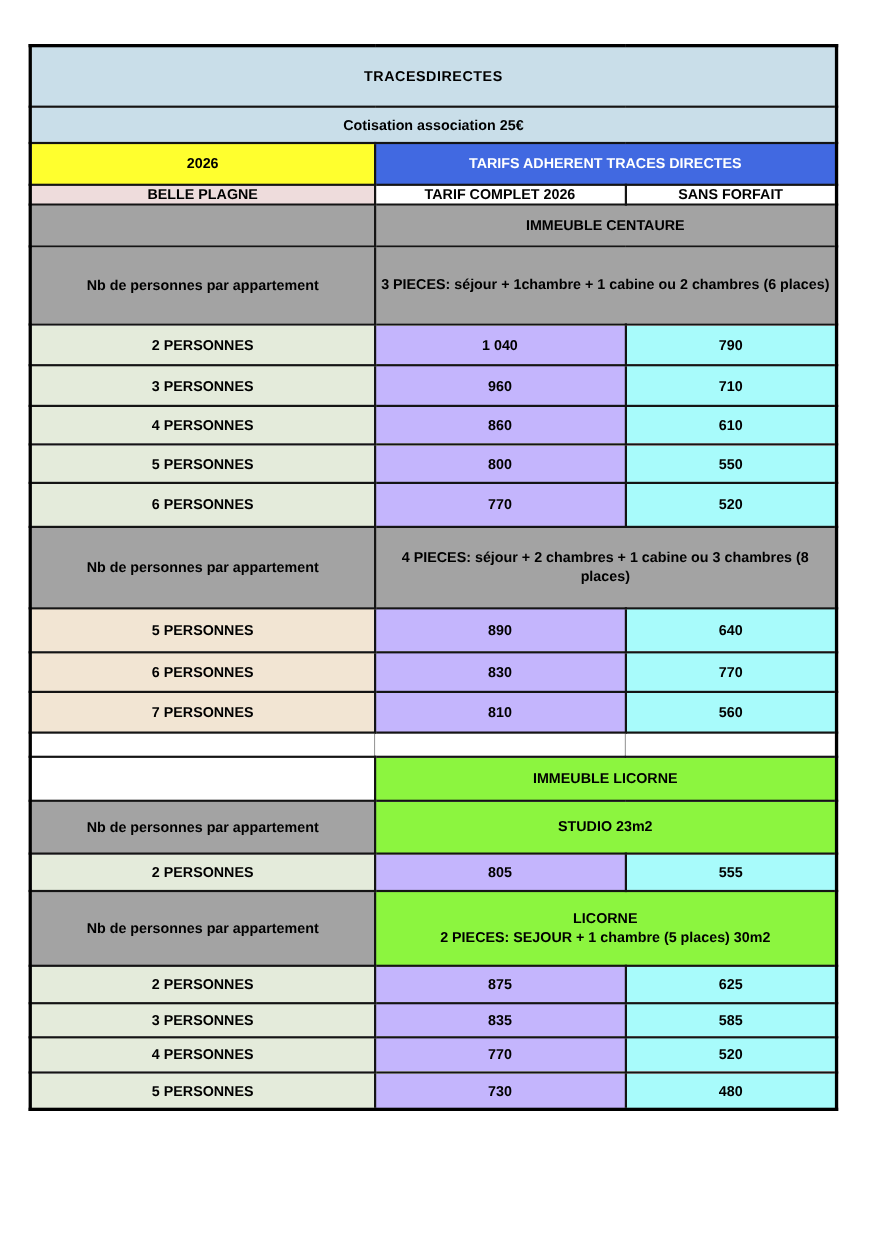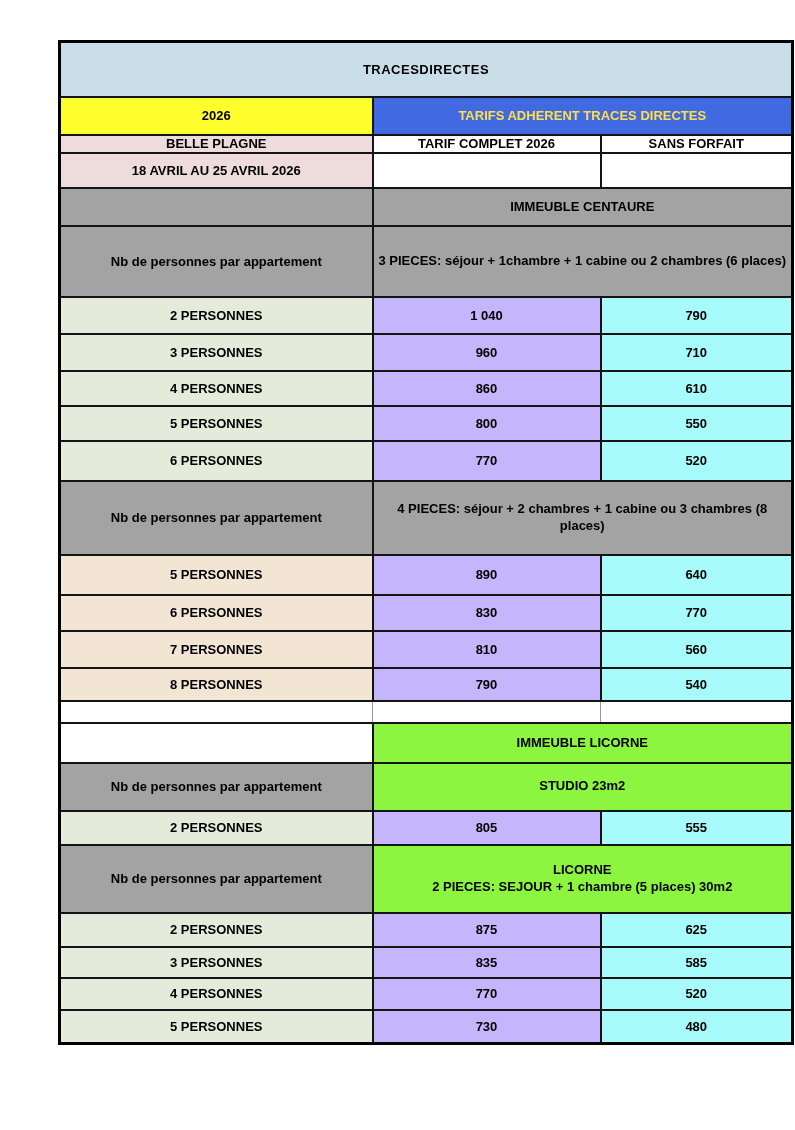--- a/index.html
+++ b/index.html
@@ -2,34 +2,34 @@
 <html><head>
 <meta charset="utf-8">
 <style>
   html,body{margin:0;padding:0;background:#fff;}
   body{
     width:795px;height:1130px;position:relative;
     font-family:"Liberation Sans","DejaVu Sans",sans-serif;
     color:#000;
   }
   table.tarif{
-    position:absolute;left:58px;top:40px;
+    position:absolute;left:26px;top:40px;
     width:733px;border-collapse:collapse;table-layout:fixed;
     border:3px solid #000;
   }
   table.tarif td{
     border:2px solid #141414;
     text-align:center;vertical-align:middle;
     font-weight:bold;font-size:13px;
     overflow:hidden;padding:0 3px;
   }
   
   .bg-lblue{background:#C9DEE9;}
   .bg-yellow{background:#FFFF2E;}
-  .bg-royal{background:#4169E1;color:#fde047;}
+  .bg-royal{background:#4169E1;color:#ffffff;}
   .bg-pink{background:#EEDCDC;}
   .bg-gray{background:#a3a3a3;}
   .bg-glabel{background:#E4EBDB;}
   .bg-tan{background:#c4b5fd;}
   .bg-cyan{background:#A8FBFB;}
   .bg-beige{background:#F2E5D3;}
   .bg-green{background:#8CF53F;}
   .bg-white{background:#fff;border-radius:14px;}
   
   .title-cell{font-size:20px;letter-spacing:.5px;}
@@ -54,37 +54,35 @@
     <col style="width:313px">
       <col style="width:228px">
       <col style="width:192px">
   </colgroup>
 
   <tbody>
       <tr style="height:55px">
     <td colspan="3" class="bg-lblue title-cell">TRACESDIRECTES</td>
   </tr>
 
+  <tr style="height:33px">
+    <td colspan="3" class="bg-lblue note-cell">Cotisation association 25€</td>
+  </tr>
 
   <tr style="height:38px">
     <td class="bg-yellow year-cell">2026</td>
     <td colspan="2" class="bg-royal tariffs-cell">TARIFS ADHERENT TRACES DIRECTES</td>
   </tr>
 
   <tr style="height:18px">
     <td class="bg-pink">BELLE PLAGNE</td>
     <td class="bg-white">TARIF COMPLET 2026</td>
     <td class="bg-white">SANS FORFAIT</td>
   </tr>
 
-  <tr style="height:35px">
-    <td class="bg-pink">18 AVRIL AU 25 AVRIL 2026</td>
-    <td class="bg-white"></td>
-    <td class="bg-white"></td>
-  </tr>
 
   <tr style="height:38px">
     <td class="bg-gray"></td>
     <td colspan="2" class="bg-gray building-cell">IMMEUBLE CENTAURE</td>
   </tr>
 
   <tr style="height:71px">
     <td class="bg-gray nb-cell">Nb de personnes par appartement</td>
     <td colspan="2" class="bg-gray desc-cell">3 PIECES: séjour + 1chambre + 1 cabine ou 2 chambres  (6 places)</td>
   </tr>
@@ -126,25 +124,20 @@
   <tr style="height:36px">
     <td class="bg-beige label-cell">6 PERSONNES</td>
     <td class="bg-tan num">830</td>
     <td class="bg-cyan num">770</td>
   </tr>
   <tr style="height:37px">
     <td class="bg-beige label-cell">7 PERSONNES</td>
     <td class="bg-tan num">810</td>
     <td class="bg-cyan num">560</td>
   </tr>
-  <tr style="height:33px">
-    <td class="bg-beige label-cell">8 PERSONNES</td>
-    <td class="bg-tan num">790</td>
-    <td class="bg-cyan num">540</td>
-  </tr>
 
   <tr class="blank">
     <td></td>
     <td></td>
     <td></td>
   </tr>
 
   <tr style="height:40px">
     <td class="bg-white"></td>
     <td colspan="2" class="bg-green building-cell">IMMEUBLE LICORNE</td>

